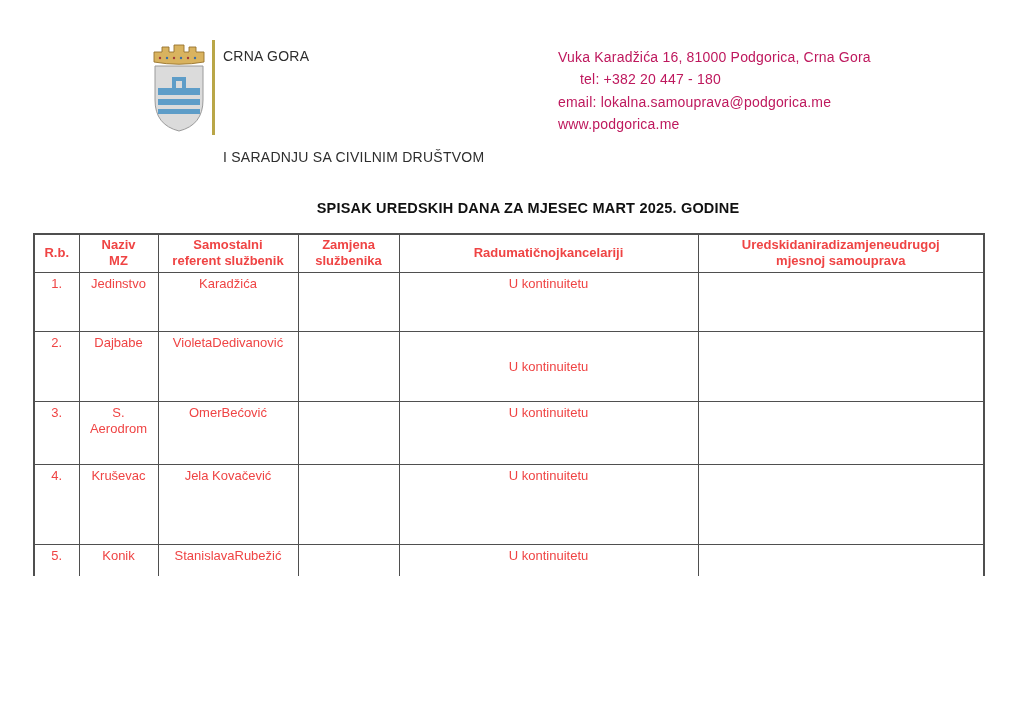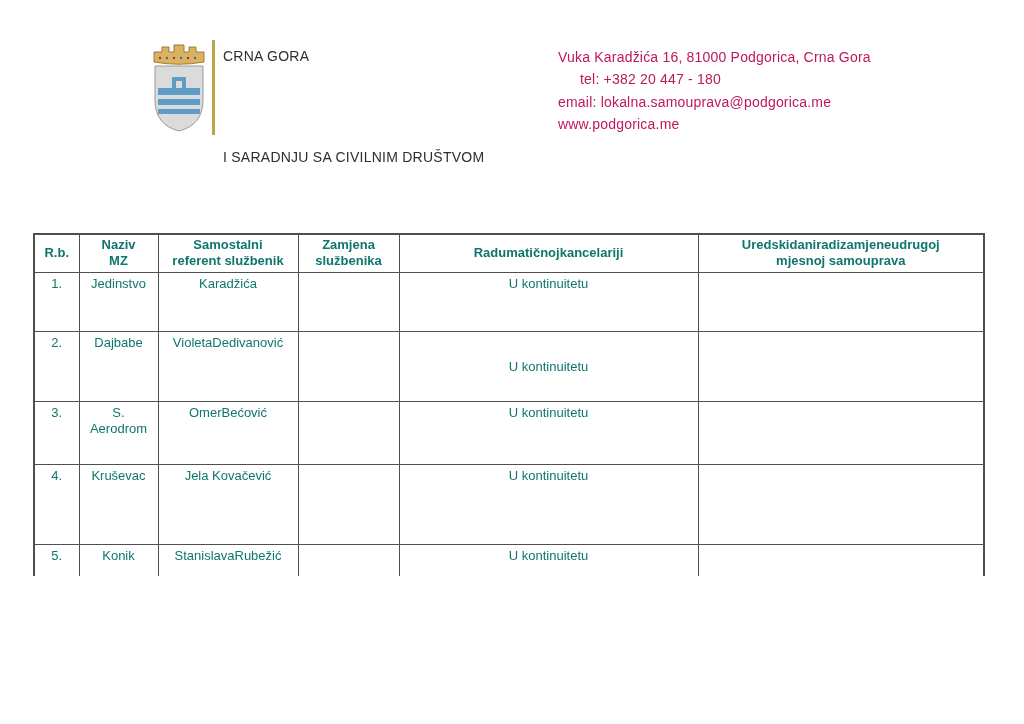--- a/index.html
+++ b/index.html
@@ -28,21 +28,21 @@
 
   
   .doc-title {
     position:absolute; top:200px; left:52px; width:952px; text-align:center;
     font-size:14.5px; font-weight:bold; color:#111; letter-spacing:0.2px; white-space:nowrap;
   }
 
   
   table.schedule {
     position:absolute; left:33px; top:233px; width:950px;
-    border-collapse:collapse; table-layout:fixed; color:#0f766e;
+    border-collapse:collapse; table-layout:fixed; color:#ef4444;
     border:2px solid #4f4f4f;
   }
   .schedule th, .schedule td { border:1px solid #4f4f4f; overflow:hidden; }
   .schedule th {
     font-size:13px; font-weight:bold; text-align:center; vertical-align:middle;
     padding:2px 2px; line-height:1.25;
   }
   .schedule td {
     font-size:13px; font-weight:normal; text-align:center; vertical-align:top;
     padding:3px 3px 0 3px; line-height:1.25;
@@ -83,20 +83,21 @@
   <div class="hdr-divider"></div>
 
   <div class="org-line org-l1">CRNA GORA</div>
   <div class="org-line org-l4">I SARADNJU SA CIVILNIM DRUŠTVOM</div>
 
   <div class="contact-line ct-l1">Vuka Karadžića 16, 81000 Podgorica, Crna Gora</div>
   <div class="contact-line ct-l2">tel: +382 20 447 - 180</div>
   <div class="contact-line ct-l3">email: lokalna.samouprava@podgorica.me</div>
   <div class="contact-line ct-l4">www.podgorica.me</div>
 
+  <div class="doc-title">SPISAK UREDSKIH DANA ZA MJESEC MART 2025. GODINE</div>
 
   <table class="schedule">
     <colgroup>
       <col style="width:45px">
         <col style="width:79px">
         <col style="width:140px">
       <col style="width:101px">
         <col style="width:299px">
         <col style="width:286px">
     </colgroup>

